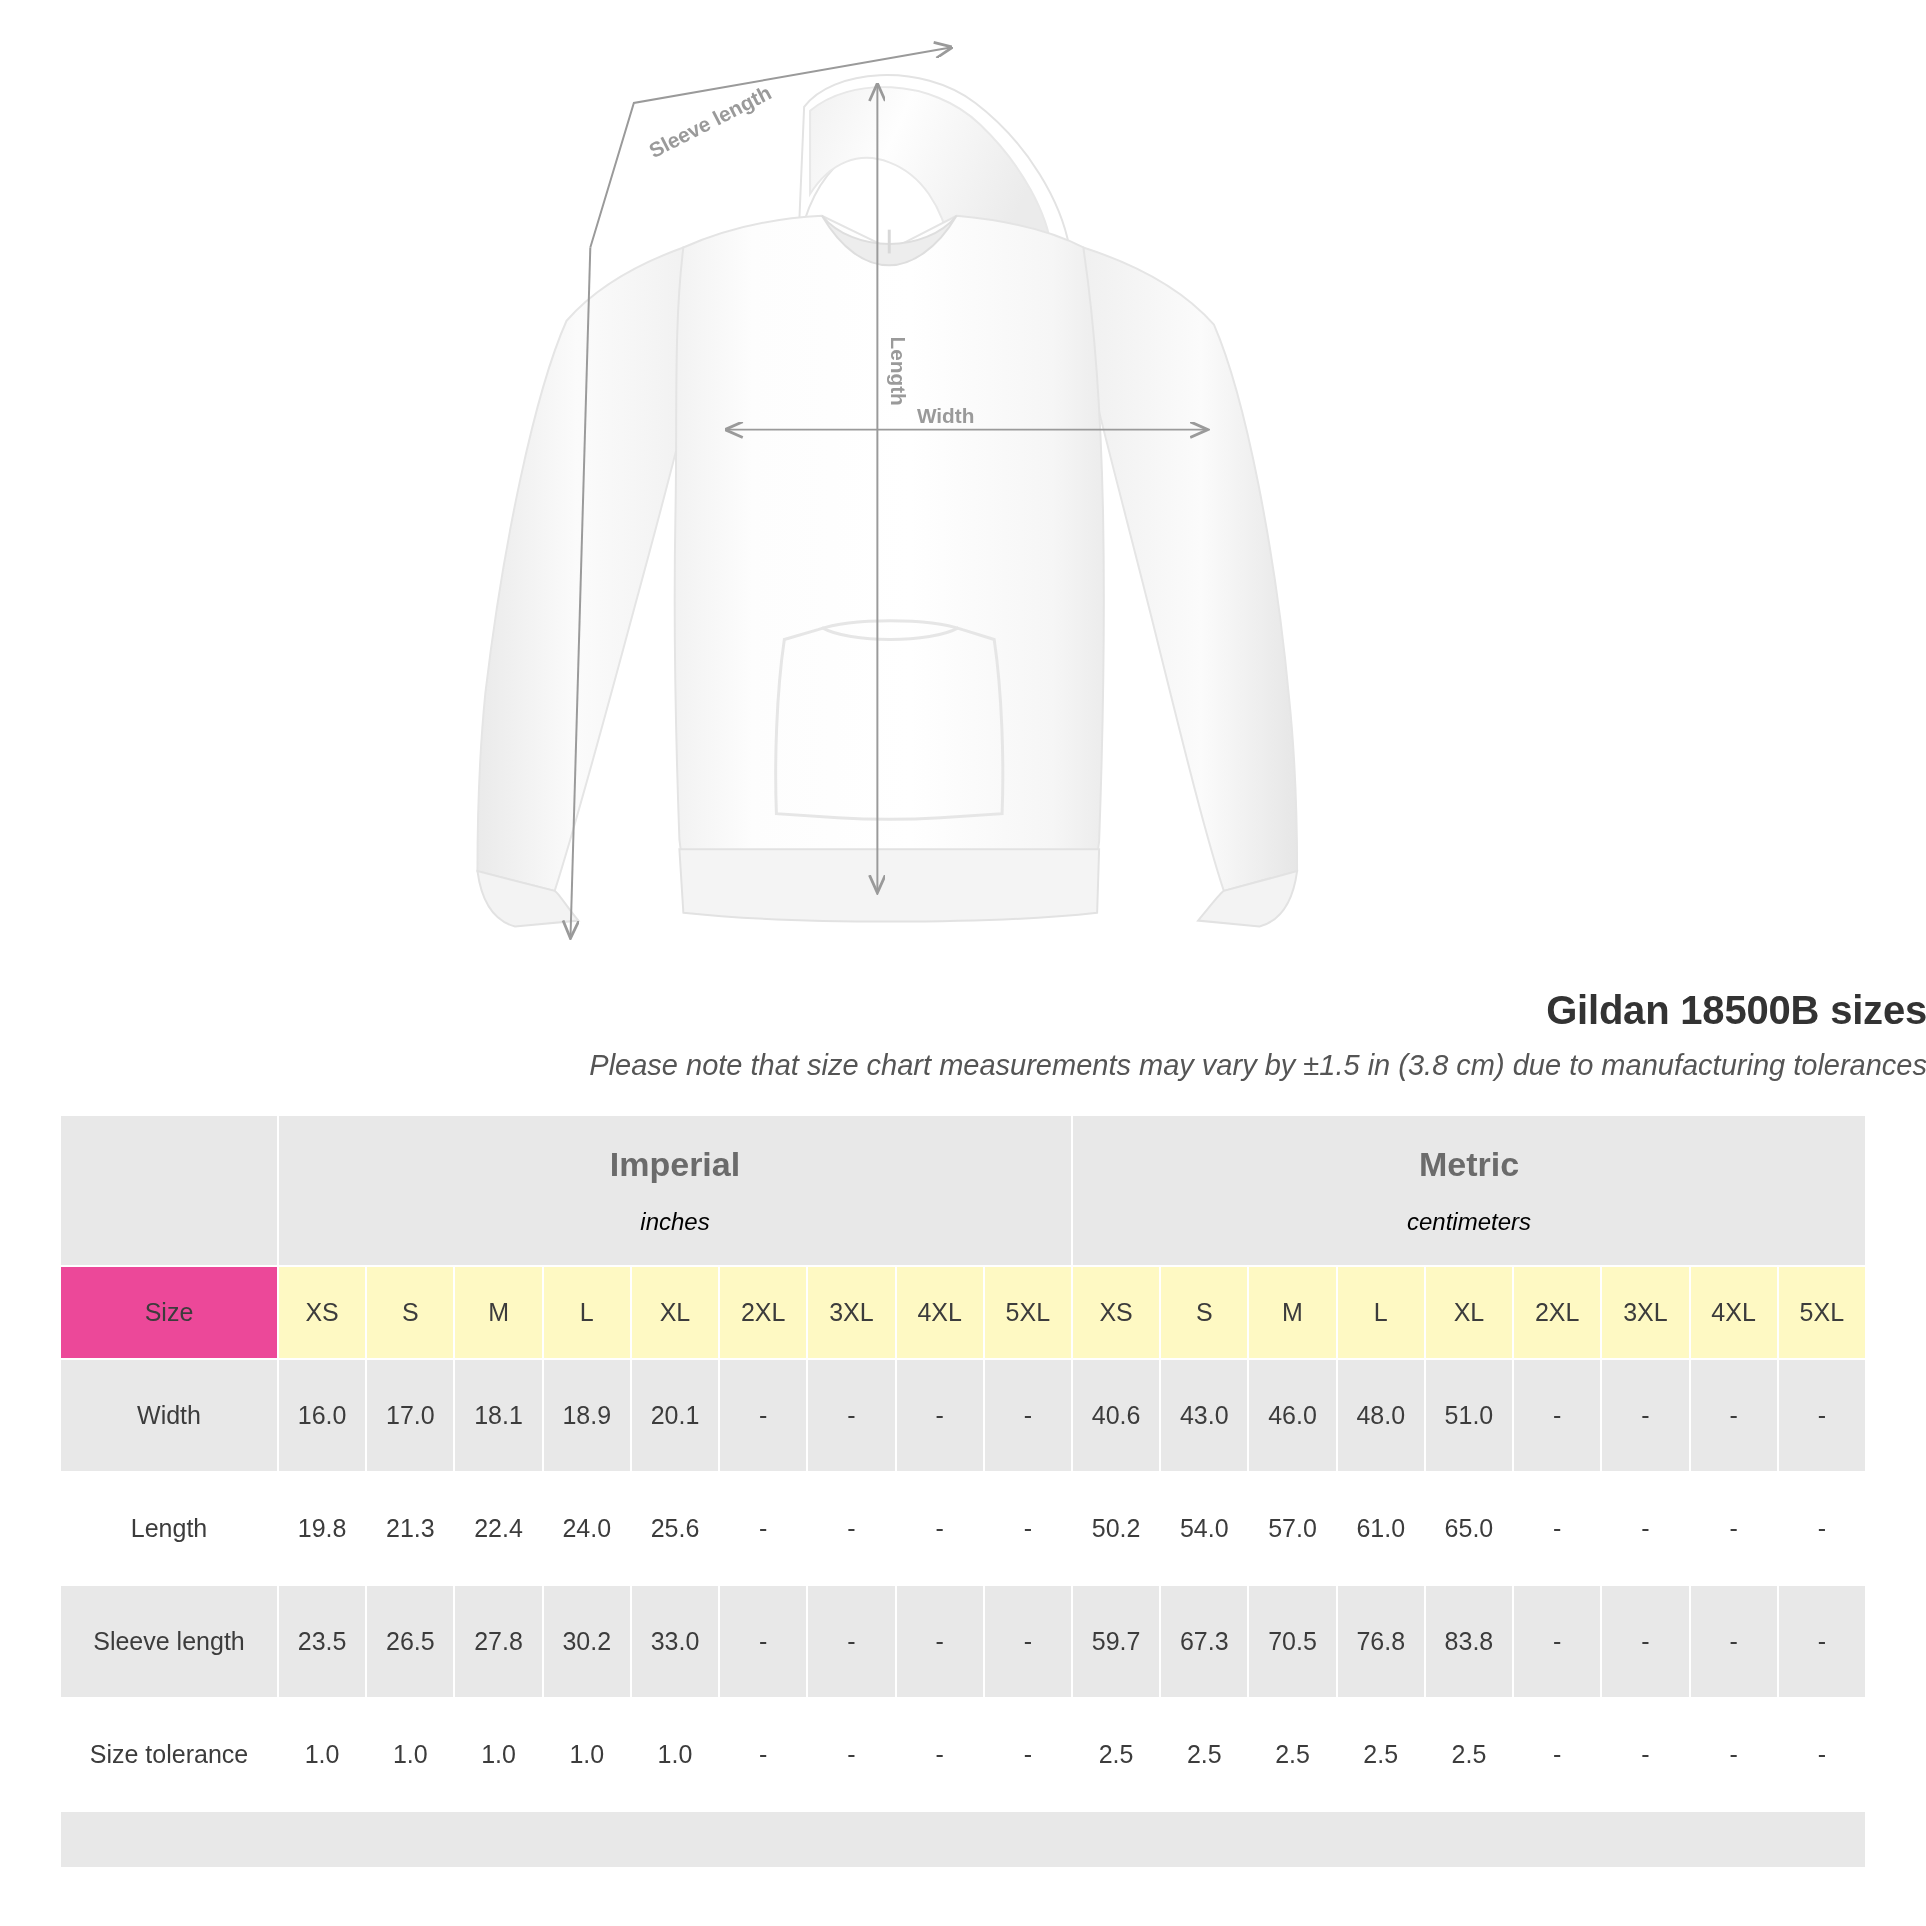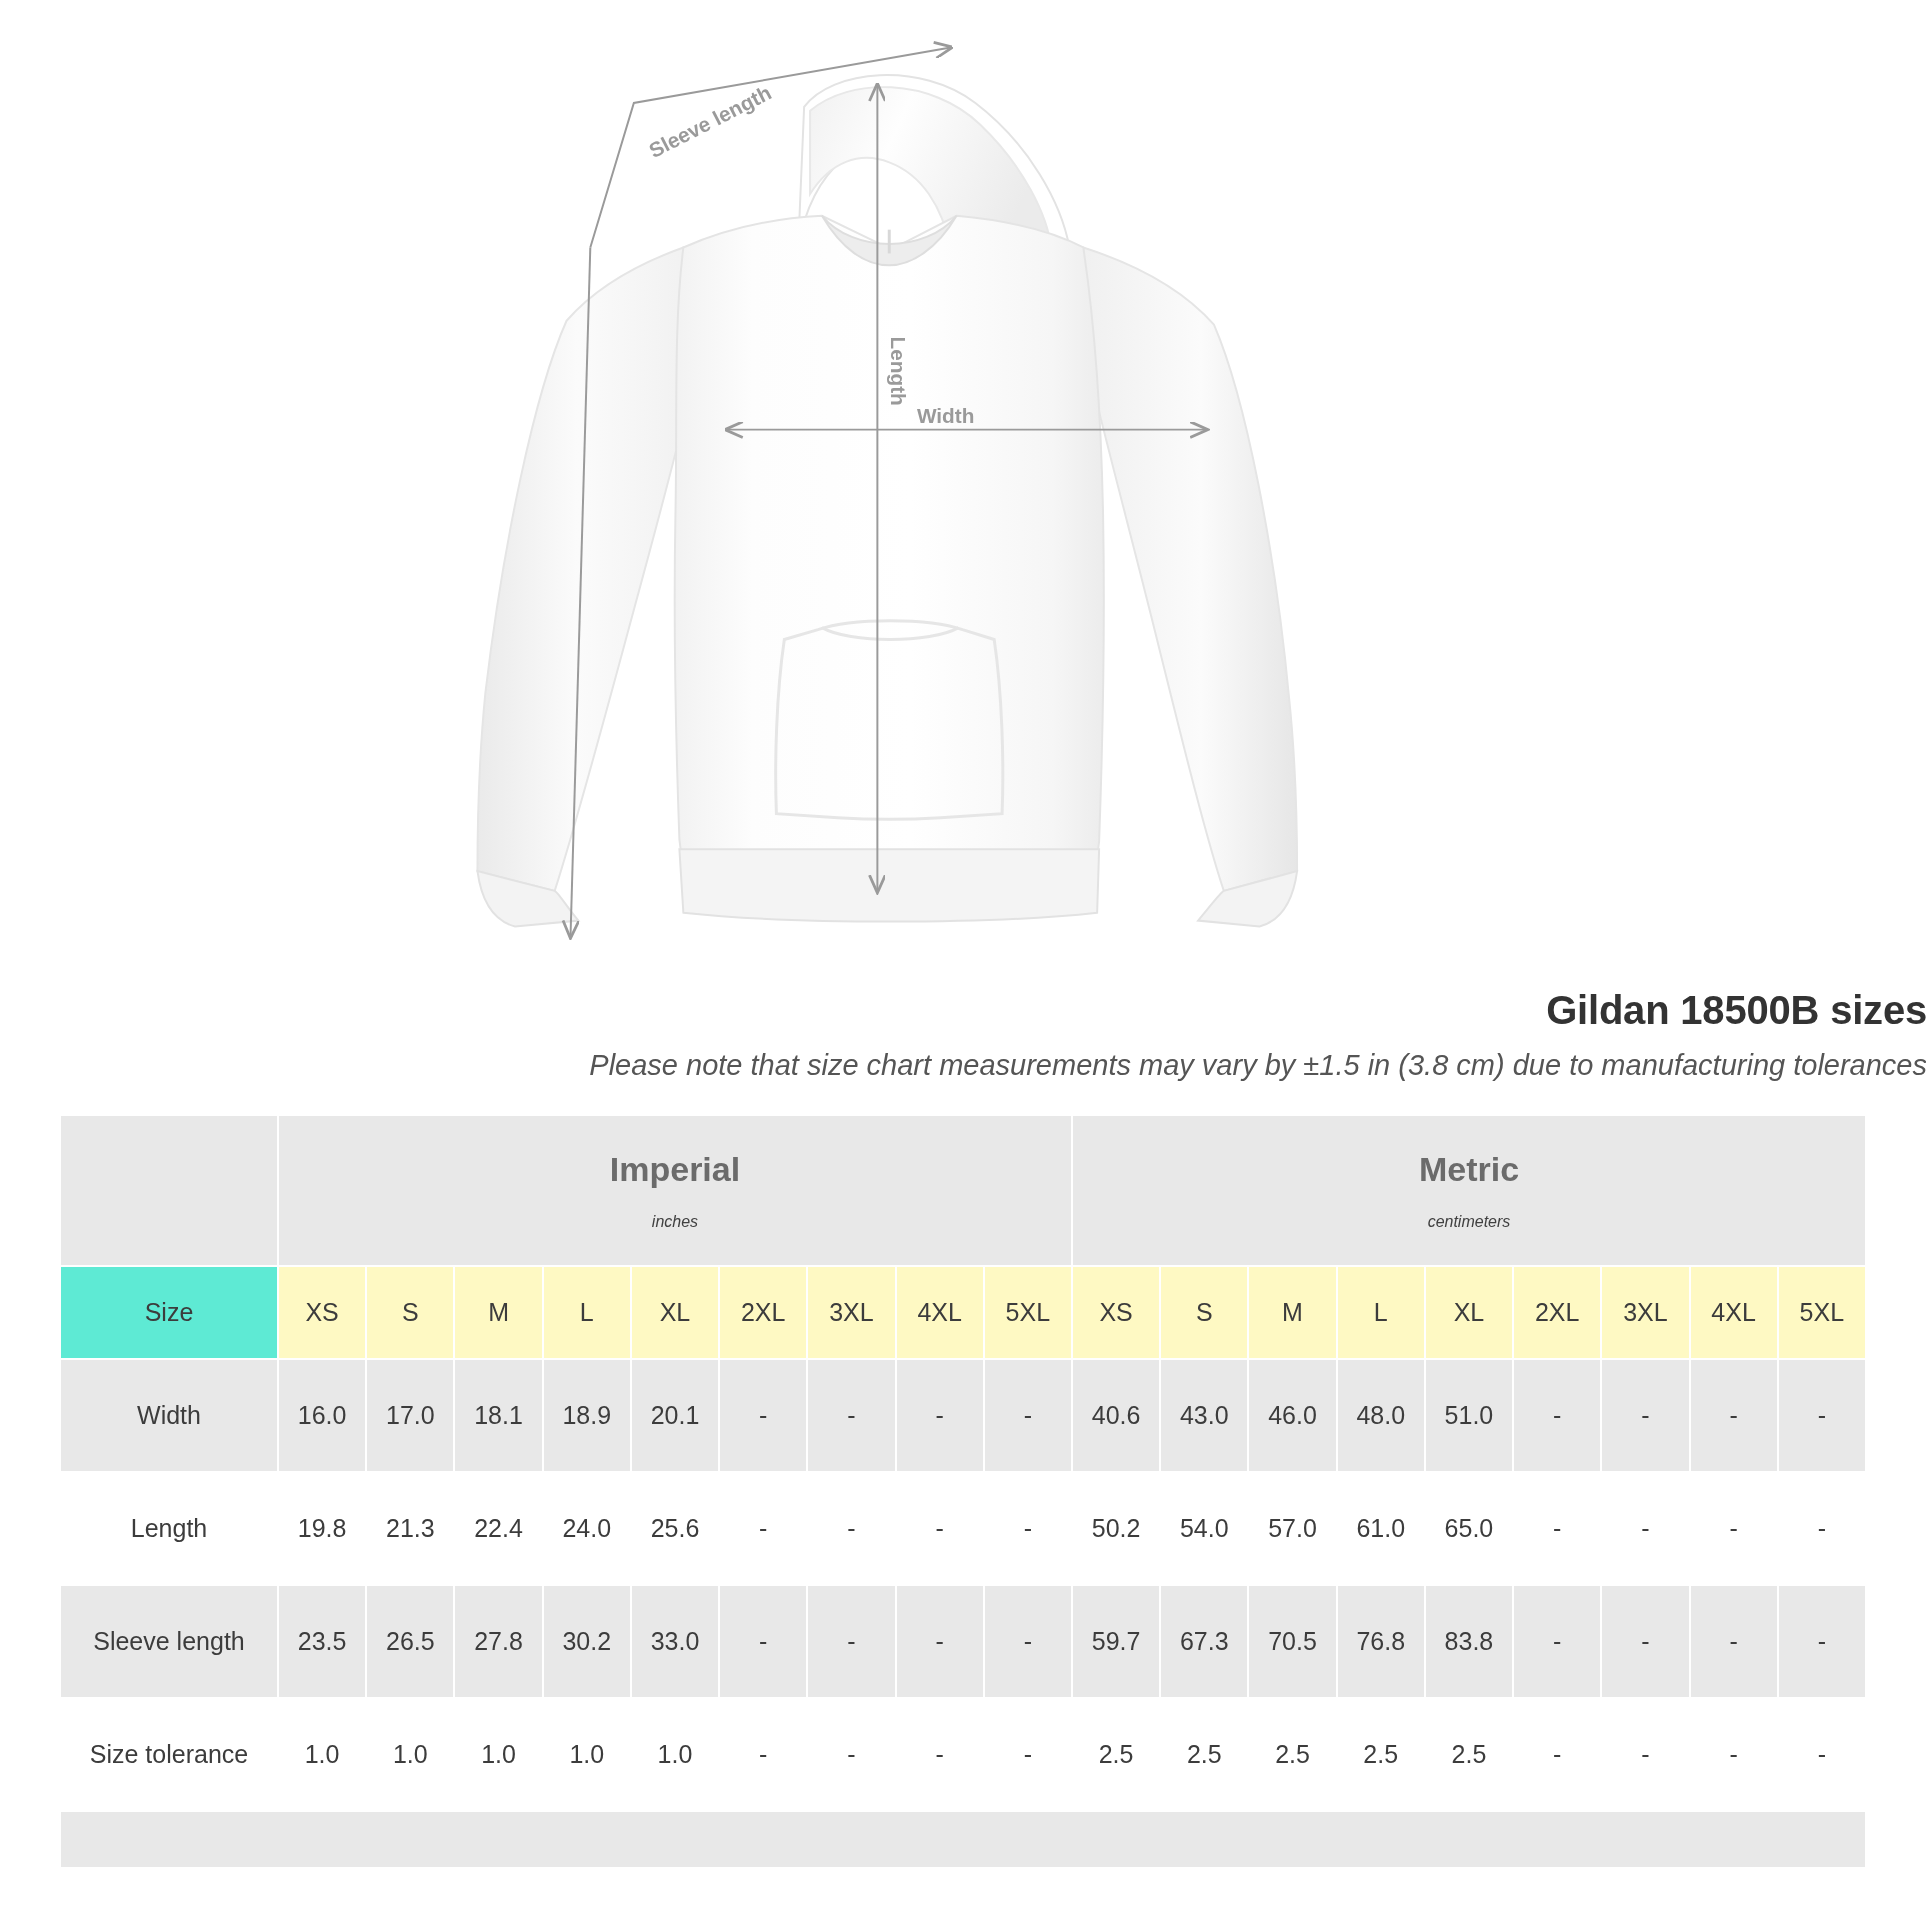--- a/index.html
+++ b/index.html
@@ -71,35 +71,35 @@
     height: 149px;
     background: #e8e8e8;
     vertical-align: middle;
   }
   .unit-head .unit-name {
     font-size: 34px;
     font-weight: bold;
     color: #6b6b6b;
   }
   .unit-head .unit-sub {
-    font-size: 16px;
+    font-size: 24px;
     font-style: italic;
-    color: #404040;
+    color: #000000;
     margin-top: 24px;
   }
   .head-row td {
     height: 91px;
     background: #fef9c3;
     font-weight: bold;
     font-size: 26px;
     color: #3c3c3c;
     vertical-align: middle;
   }
   .head-row td.label-cell {
-    background: #5eead4;
+    background: #ec4899;
   }
   .row-shade td { background: #e8e8e8; }
   .row-plain td { background: #ffffff; }
   tbody tr td { height: 111px; vertical-align: middle; }
   td.label-cell {
     font-weight: bold;
     font-size: 27px;
     color: #3c3c3c;
     text-align: center;
   }

